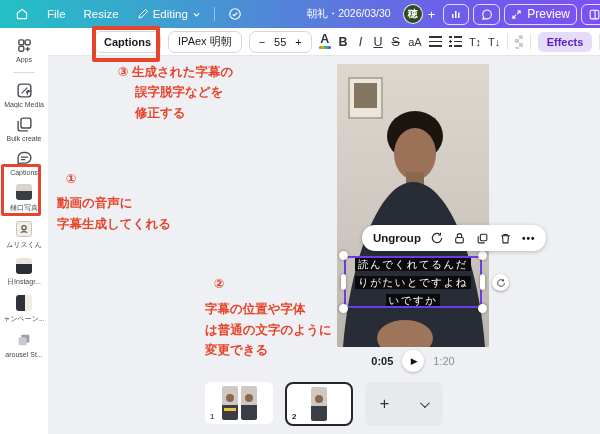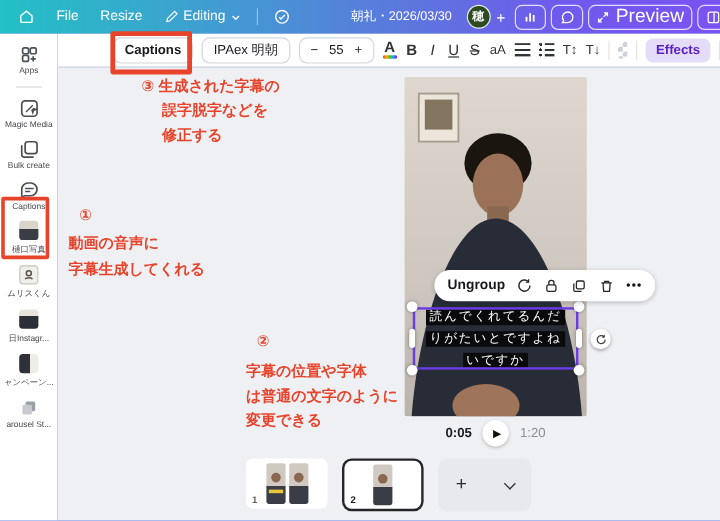--- a/index.html
+++ b/index.html
@@ -1,33 +1,33 @@
 <!DOCTYPE html>
 <html><head>
 <meta charset="utf-8">
 <style>
   * { margin:0; padding:0; box-sizing:border-box; }
   body { font-family:"Liberation Sans","DejaVu Sans",sans-serif; }
-  .app { position:relative; width:600px; height:434px; overflow:hidden; background:#1d4ed8; }
+  .app { position:relative; width:600px; height:434px; overflow:hidden; background:#0c4a6e; }
 
   
   .topbar { position:absolute; left:0; top:0; width:600px; height:28px;
     background:linear-gradient(90deg,#23c0c5 0%,#3ba3cf 25%,#5b79dd 55%,#6f5aec 78%,#7b52f2 100%);
     display:flex; align-items:center; justify-content:space-between; color:#fff; padding:0 8px; }
   .tb-group { display:flex; align-items:center; gap:4px; }
   .tb-btn { display:flex; align-items:center; gap:4px; color:#fff; font-size:11.5px; font-weight:500;
     padding:3px 7px; border-radius:5px; background:transparent; border:none; cursor:pointer; }
   .tb-divider { width:1px; height:14px; background:rgba(255,255,255,.45); margin:0 2px; }
   .doc-title { font-size:10.5px; font-weight:500; margin-right:8px; white-space:nowrap;margin-left:10px; }
   .avatar { width:20px; height:20px; border-radius:50%; background:#2d4a23; border:1.5px solid rgba(255,255,255,.9);
     color:#fff; font-size:10px; display:flex; align-items:center; justify-content:center; font-weight:700; }
   .avatar-plus { color:#fff; font-size:13px; font-weight:400; margin:0 4px 0 1px; }
   .outline-btn { border:1px solid rgba(255,255,255,.8); border-radius:6px; height:21px; min-width:26px;
     display:flex; align-items:center; justify-content:center; gap:5px; color:#fff; background:transparent;
-    font-size:16px; font-weight:500; padding:0 6px; cursor:pointer; }
+    font-size:12px; font-weight:500; padding:0 6px; cursor:pointer; }
   .icon-svg { display:block; }
 
   
   .sidebar { position:absolute; left:0; top:28px; width:48px; height:406px; background:#fff;
     display:flex; flex-direction:column; align-items:center; padding-top:8px; z-index:3; }
   .sb-item { width:48px; display:flex; flex-direction:column; align-items:center; gap:2px;
     margin-bottom:7px; cursor:pointer; }
   .sb-label { font-size:7px; color:#43474c; max-width:46px; white-space:nowrap; overflow:hidden; text-align:center; }
   .sb-divider { width:22px; height:1px; background:#d9dbdf; margin:2px 0 8px 0; }
   .sb-ico { width:18px; height:18px; display:flex; align-items:center; justify-content:center; }

